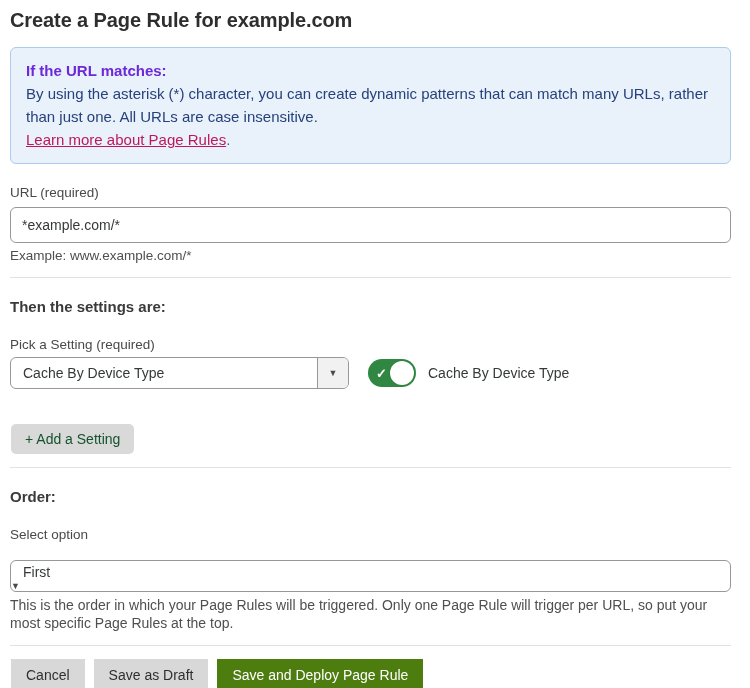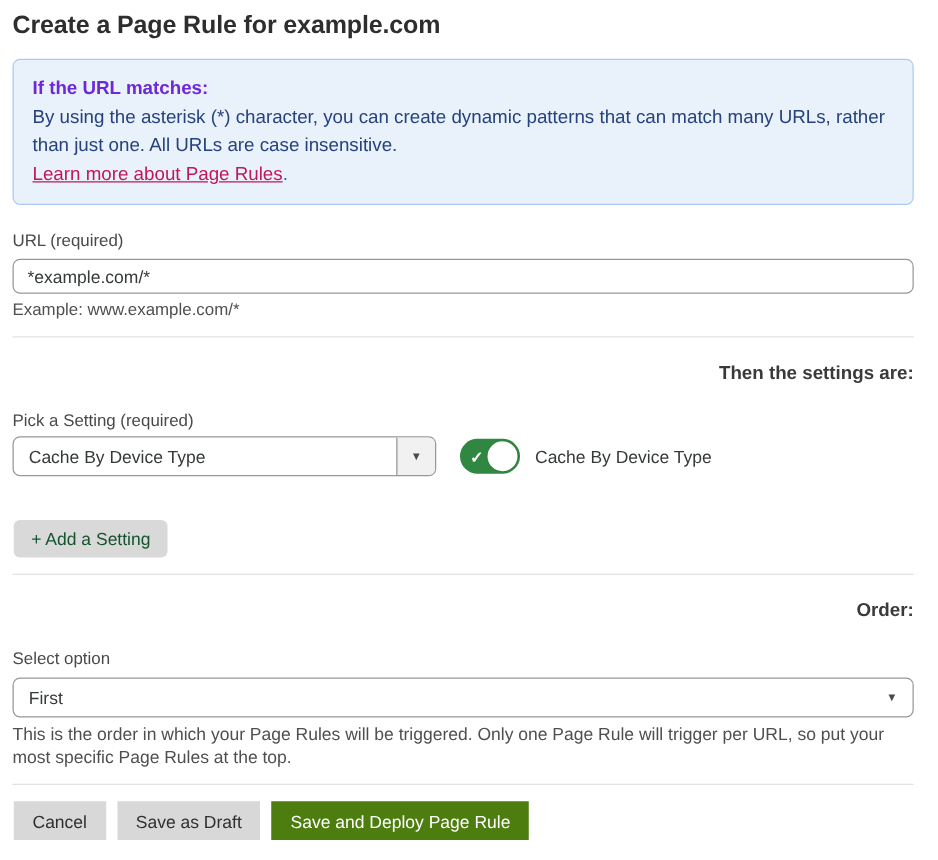--- a/index.html
+++ b/index.html
@@ -27,31 +27,31 @@
     color:#26427c;
   }
   .info-heading { font-weight:700; color:#6d28d9; }
   .info-link { color:#be185d; text-decoration:underline; cursor:pointer; }
   .info-link-suffix { color:#2a66c9; text-decoration:none; }
 
   .field-label { margin-top:21px; font-size:13.5px; color:#494949; line-height:16px; }
 
   .url-input {
     margin-top:6px; display:block;
-    width:100%; height:28px; box-sizing:border-box;
+    width:100%; height:36px; box-sizing:border-box;
     border:1px solid #989898; border-radius:6px;
     padding:0 11px; font-size:14px; color:#36393a;
     font-family:inherit; background:#fff; outline:none;
   }
 
   .helper { margin-top:5px; font-size:13.5px; color:#4f4f4f; line-height:16px; }
 
   .divider { border:none; border-top:1px solid #e2e2e2; margin:13px 0 0 0; }
 
-  .section-heading { margin-top:20px; font-size:15px; font-weight:700; color:#3a3a3a; line-height:18px;text-align:right; }
+  .section-heading { margin-top:20px; font-size:15px; font-weight:700; color:#3a3a3a; line-height:18px; }
 
   .setting-row { margin-top:4px; display:flex; align-items:center; }
 
   .custom-select {
     display:flex; align-items:stretch;
     border:1px solid #989898; border-radius:6px;
     height:32px; box-sizing:border-box; background:#fff;
     overflow:hidden; cursor:pointer;
   }
   .setting-select { width:339px; flex:none; }
@@ -81,21 +81,21 @@
   }
   .toggle-label { margin-left:12px; font-size:14px; color:#36393a; }
 
   .add-setting-btn {
     margin-top:35px; margin-left:1px; display:inline-block;
     background:#d9d9d9; border:none; border-radius:5px;
     height:30px; padding:4px 14px; font-size:14px; color:#14532d;
     font-family:inherit; cursor:pointer;
   }
 
-  .order-select { margin-top:7px; width:100%; }
+  .order-select { margin-top:17px; width:100%;flex-direction:column; }
 
   .order-helper { margin-top:4px; font-size:14px; color:#4f4f4f; line-height:18px; }
 
   .actions { margin-top:13px; display:flex; gap:9px; margin-left:1px; }
   .btn {
     height:31px; border:none; border-radius:0;
     font-size:14px; font-family:inherit; padding:0 15px; cursor:pointer;
   }
   .btn-gray { background:#d8d8d8; color:#2f2f2f; }
   .btn-primary { background:#4d7c0f; color:#ffffff; }

